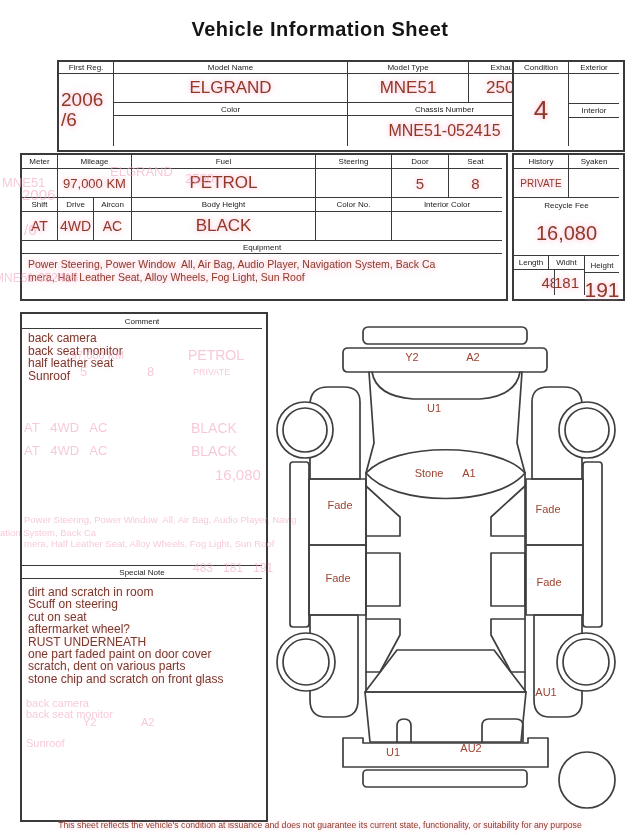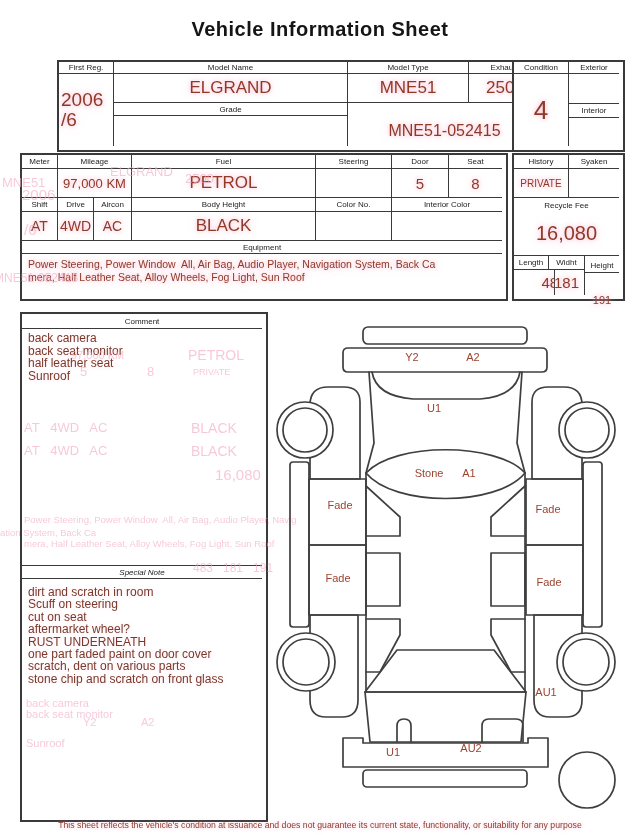--- a/index.html
+++ b/index.html
@@ -82,22 +82,23 @@
     <div class="cell br" style="left:0;top:12px;width:55px;height:72px;flex-direction:column;align-items:flex-start;justify-content:center;">
       <span class="val" style="font-size:19px;line-height:20px;padding-left:2px;">2006</span>
       <span class="val" style="font-size:19px;line-height:20px;padding-left:2px;">/6</span>
     </div>
     <div class="cell hdr br bb" style="left:55px;top:0;width:234px;height:12px;">Model Name</div>
     <div class="cell val br bb" style="left:55px;top:12px;width:234px;height:29px;font-size:17px;">ELGRAND</div>
     <div class="cell hdr br bb" style="left:289px;top:0;width:121px;height:12px;">Model Type</div>
     <div class="cell val br bb" style="left:289px;top:12px;width:121px;height:29px;font-size:17px;">MNE51</div>
     <div class="cell hdr bb" style="left:410px;top:0;width:72px;height:12px;">Exhaust</div>
     <div class="cell val bb" style="left:410px;top:12px;width:72px;height:29px;font-size:17px;">2500</div>
-    <div class="cell hdr br bb" style="left:55px;top:41px;width:234px;height:13px;">Grade</div>
+    <div class="cell hdr br bb" style="left:55px;top:41px;width:234px;height:13px;">Color</div>
     <div class="cell val br" style="left:55px;top:54px;width:234px;height:30px;font-size:15px;"></div>
+    <div class="cell hdr bb" style="left:289px;top:41px;width:193px;height:13px;">Chassis Number</div>
     <div class="cell val" style="left:289px;top:54px;width:193px;height:30px;font-size:16px;">MNE51-052415</div>
   </div>
 
   <div class="tbl" style="left:512px;top:60px;width:109px;height:88px;">
     <div class="cell hdr br bb" style="left:0;top:0;width:55px;height:12px;">Condition</div>
     <div class="cell val br" style="left:0;top:12px;width:55px;height:72px;font-size:26px;">4</div>
     <div class="cell hdr bb" style="left:55px;top:0;width:50px;height:12px;">Exterior</div>
     <div class="cell val bb" style="left:55px;top:12px;width:50px;height:30px;"></div>
     <div class="cell hdr bb" style="left:55px;top:42px;width:50px;height:14px;">Interior</div>
     <div class="cell val" style="left:55px;top:56px;width:50px;height:28px;"></div>
@@ -144,32 +145,32 @@
     <div class="cell hdr bb" style="left:55px;top:0;width:50px;height:14px;">Syaken</div>
     <div class="cell val br bb" style="left:0;top:14px;width:55px;height:29px;font-size:10px;">PRIVATE</div>
     <div class="cell val bb" style="left:55px;top:14px;width:50px;height:29px;"></div>
     <div class="cell hdr" style="left:0;top:43px;width:105px;height:14px;">Recycle Fee</div>
     <div class="cell val bb" style="left:0;top:57px;width:105px;height:44px;font-size:20px;">16,080</div>
     <div class="cell hdr br bb" style="left:0;top:101px;width:35px;height:14px;">Length</div>
     <div class="cell hdr br bb" style="left:35px;top:101px;width:36px;height:14px;">Widht</div>
     <div class="cell hdr bb" style="left:71px;top:104px;width:34px;height:14px;text-align:center;">Height</div>
     <div class="cell val br" style="left:0;top:115px;width:35px;height:25px;font-size:15px;padding-left:40px;">483</div>
     <div class="cell val br" style="left:35px;top:115px;width:36px;height:25px;font-size:15px;">181</div>
-    <div class="cell val" style="left:71px;top:132px;width:34px;height:25px;font-size:11px;">191</div>
+    <div class="cell val" style="left:71px;top:122px;width:34px;height:25px;font-size:21px;">191</div>
   </div>
 
   <div class="tbl" style="left:20px;top:312px;width:244px;height:506px;">
     <div class="cell hdr bb" style="left:0;top:0;width:240px;height:15px;">Comment</div>
     <div class="abs" style="left:0;top:15px;width:240px;height:236px;padding:3px 0 0 6px;box-sizing:border-box;">
       <div class="note-text" style="line-height:12.7px;">back camera</div>
       <div class="note-text" style="line-height:12.7px;">back seat monitor</div>
       <div class="note-text" style="line-height:12.7px;">half leather seat</div>
       <div class="note-text" style="line-height:12.7px;">Sunroof</div>
     </div>
-    <div class="cell hdr bt bb" style="left:0;top:251px;width:240px;height:14px;font-style:italic;">Special Note</div>
+    <div class="cell hdr bt bb" style="left:0;top:251px;width:240px;height:14px;">Special Note</div>
     <div class="abs" style="left:0;top:265px;width:240px;height:237px;padding:7px 0 0 6px;box-sizing:border-box;">
       <div class="note-text">dirt and scratch in room</div>
       <div class="note-text">Scuff on steering</div>
       <div class="note-text">cut on seat</div>
       <div class="note-text">aftermarket wheel?</div>
       <div class="note-text">RUST UNDERNEATH</div>
       <div class="note-text">one part faded paint on door cover</div>
       <div class="note-text">scratch, dent on various parts</div>
       <div class="note-text">stone chip and scratch on front glass</div>
     </div>

